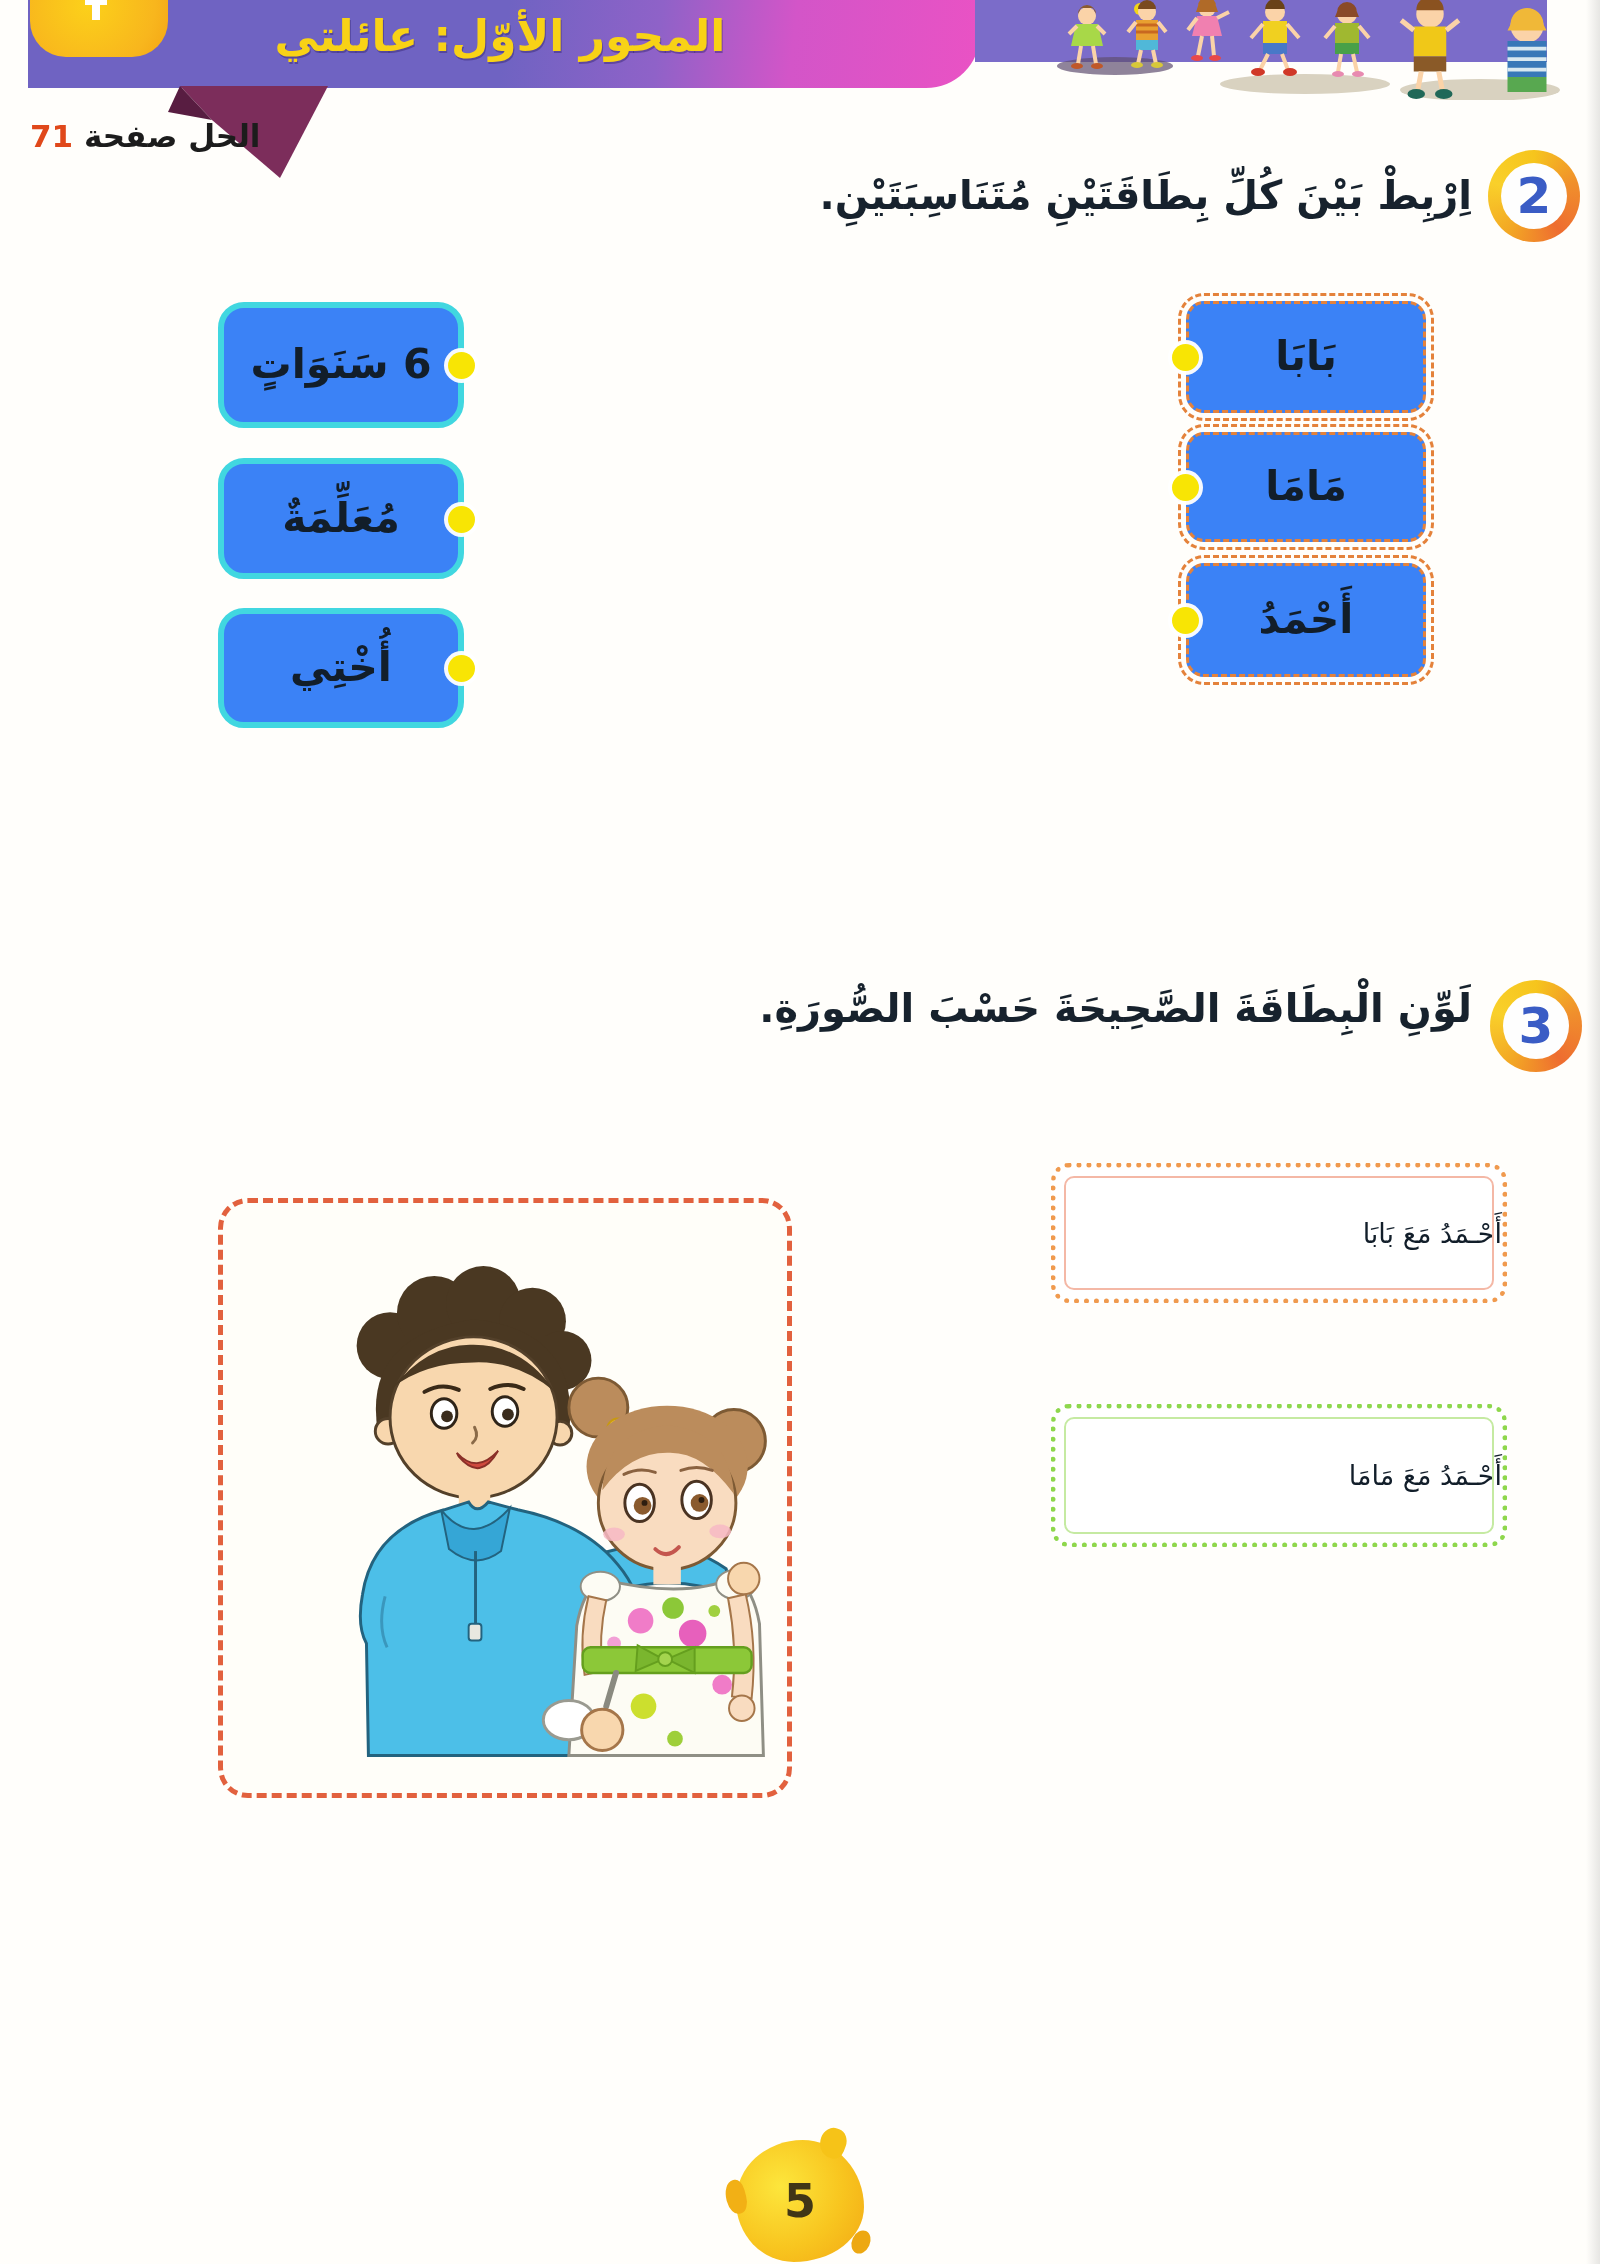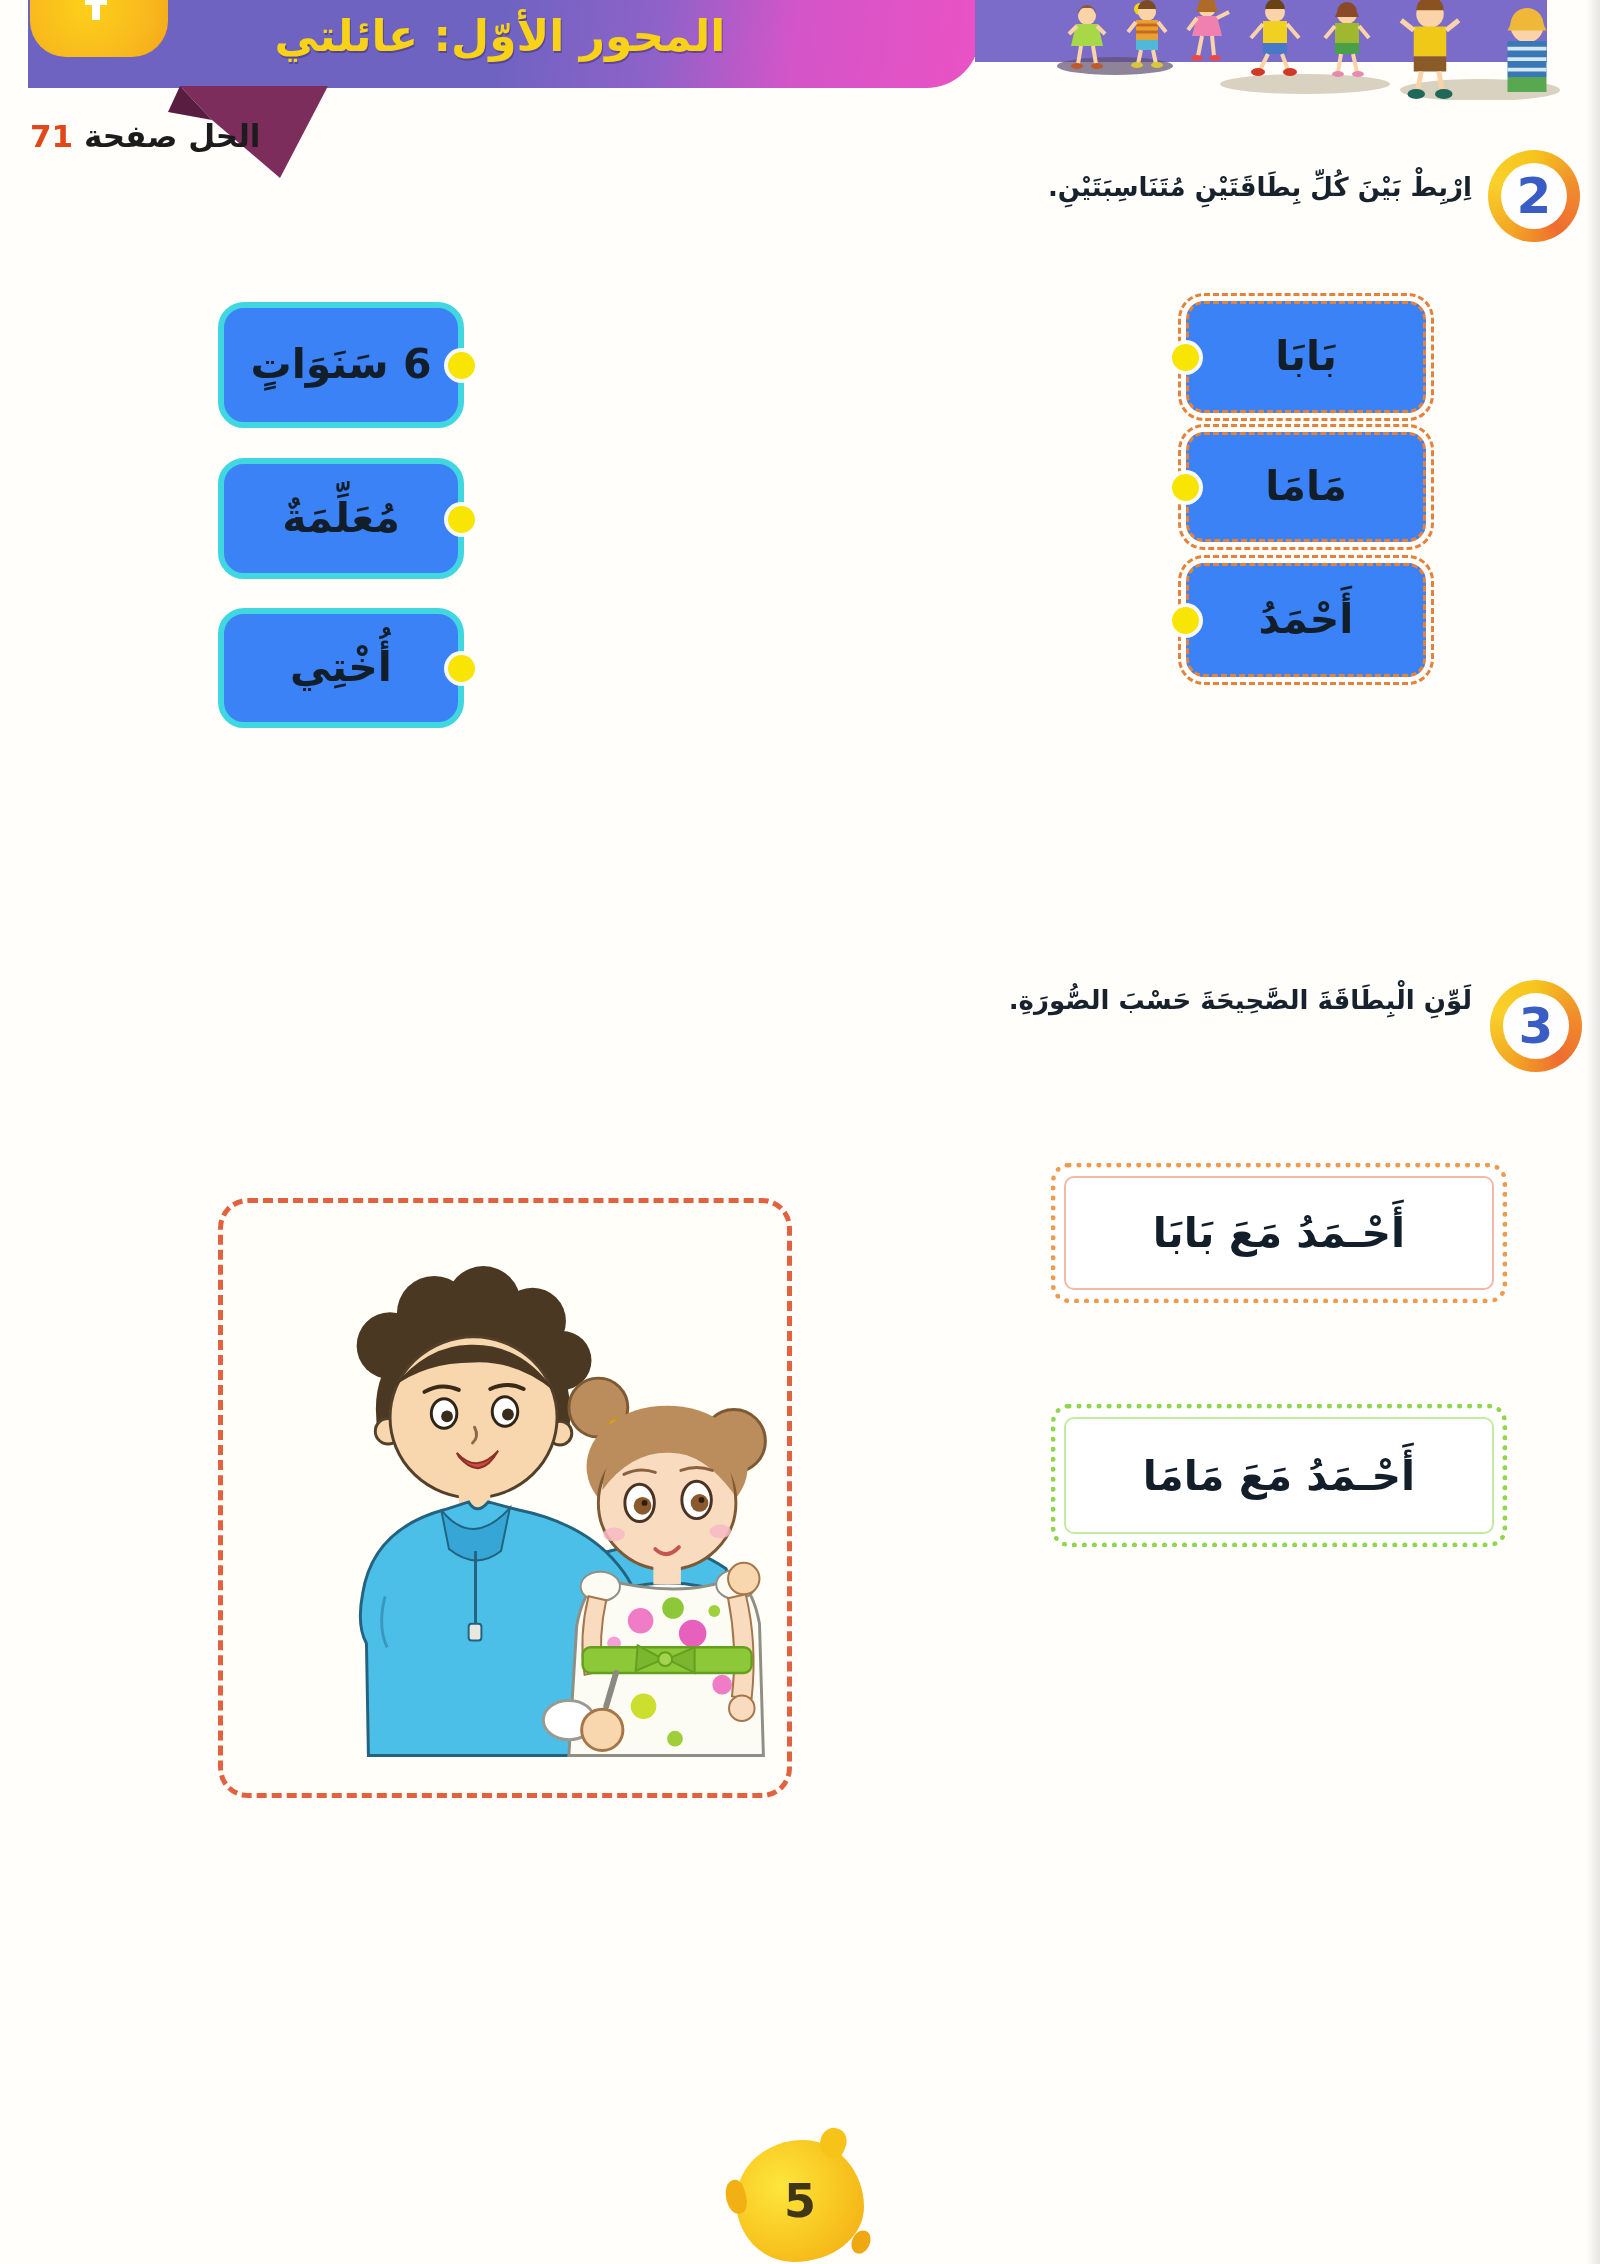--- a/index.html
+++ b/index.html
@@ -50,21 +50,21 @@
     background:conic-gradient(#f6c51d,#f08f2c,#ee6d30,#f3a824,#f9d02a,#f6c51d);
     display:flex; align-items:center; justify-content:center;
   }
   .badge::before { content:""; position:absolute; inset:13px; background:#fefefe; border-radius:50%; }
   .badge span { position:relative; color:#3a5cc5; font-size:50px; font-weight:bold; }
   .badge2 { left:1488px; top:150px; }
   .badge3 { left:1490px; top:980px; }
 
   .instr {
     position:absolute; direction:rtl; text-align:right; white-space:nowrap;
-    font-size:26px; font-weight:bold; color:#17222d;
+    font-size:40px; font-weight:bold; color:#17222d;
   }
   .instr2 { right:128px; top:172px; }
   .instr3 { right:128px; top:985px; }
 
   
   .card {
     position:absolute; background:#3b82f6;
     display:flex; align-items:center; justify-content:center;
     direction:rtl; font-weight:bold; color:#121e2a; font-size:41px; line-height:1.5;
   }
@@ -82,22 +82,22 @@
   .cy3 { left:218px; top:608px; width:246px; height:120px; }
   .cy4 { left:218px; top:757px; width:246px; height:120px; }
   .or1 { left:1186px; top:301px; width:240px; height:112px; }
   .or2 { left:1186px; top:432px; width:240px; height:110px; }
   .or3 { left:1186px; top:563px; width:240px; height:114px; }
   .or4 { left:1186px; top:692px; width:240px; height:113px; }
 
   
   .opt {
     position:absolute; background:#ffffff; border-radius:18px;
-    display:flex; align-items:center; justify-content:center;
-    direction:rtl; font-weight:bold; color:#121e2a; font-size:41px;
+    display:flex; align-items:center; 
+    direction:rtl; font-weight:normal; color:#121e2a; font-size:27px;
   }
   .opt::before { content:""; position:absolute; inset:8px; border-radius:10px; border:2px solid transparent; }
   .opt-orange { border:5px dotted #f09a4e; }
   .opt-orange::before { border-color:#f4b8a6; }
   .opt-green  { border:5px dotted #8ed74c; }
   .opt-green::before  { border-color:#c5eaa2; }
   .opt-cyan   { border:5px dotted #4cd8e2; }
   .opt-cyan::before   { border-color:#aeeef2; }
   .op1 { left:1051px; top:1163px; width:456px; height:140px; }
   .op2 { left:1051px; top:1404px; width:456px; height:143px; }

